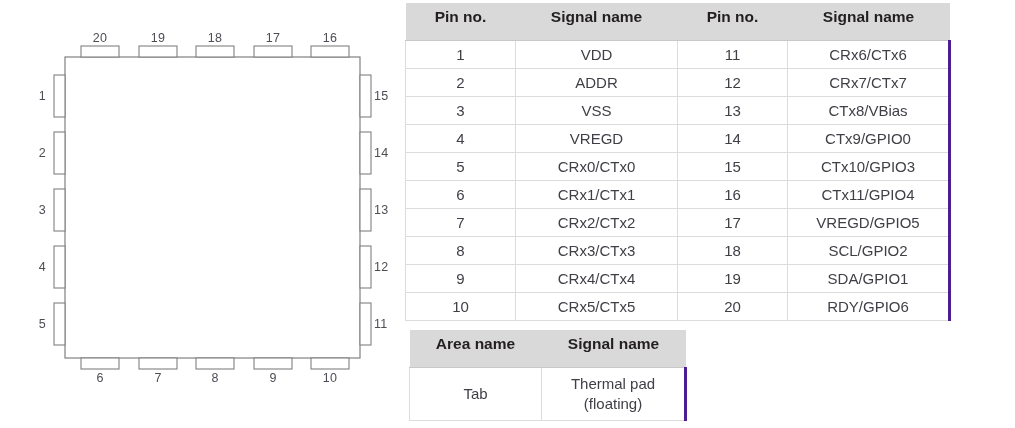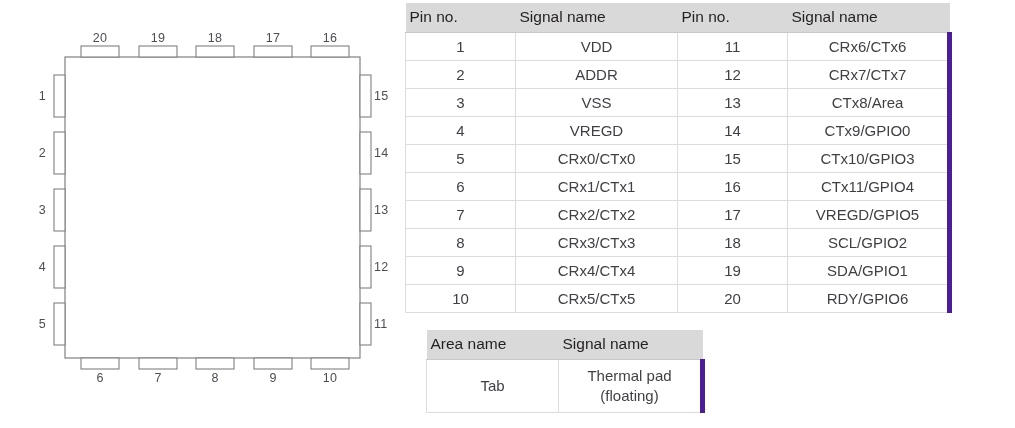--- a/index.html
+++ b/index.html
@@ -59,48 +59,48 @@
     table-layout: fixed;
     font-size: 15px;
     color: #3f3f46;
   }
   #pin-table {
     left: 405px;
     top: 3px;
     width: 545px;
   }
   #area-table {
-    left: 426px;
+    left: 409px;
     top: 330px;
     width: 276px;
   }
   .data-table th {
     background: #d9d9d9;
-    font-weight: normal;
+    font-weight: bold;
     font-size: 15.5px;
     color: #231f20;
-    text-align: left;
-    padding: 5px 4px 6px 4px;
+    text-align: center;
+    padding: 5px 4px 14px 4px;
     border: none;
     border-bottom: 1px solid #c8c8c8;
   }
   .data-table td {
     text-align: center;
     padding: 3px 4px;
     border: 1px solid #dcdcdc;
     border-top: none;
     background: #ffffff;
     height: 21px;
     color: #3f3f46;
   }
   .data-table tr td:first-child {
     border-left: 1px solid #dcdcdc;
   }
   .data-table tr td:last-child {
-    border-right: 5px solid #4c1d95;
+    border-right: 3px solid #4c1d95;
   }
   #pin-table col.c-pin { width: 110px; }
   #pin-table col.c-sig { width: 162px; }
   #area-table col.a-area { width: 132px; }
   #area-table col.a-sig  { width: 144px; }
 
   #area-table td.tall {
     height: 44px;
     line-height: 1.35;
     vertical-align: middle;
@@ -199,21 +199,21 @@
       <tr>
         <td>2</td>
         <td>ADDR</td>
         <td>12</td>
         <td>CRx7/CTx7</td>
       </tr>
       <tr>
         <td>3</td>
         <td>VSS</td>
         <td>13</td>
-        <td>CTx8/Area</td>
+        <td>CTx8/VBias</td>
       </tr>
       <tr>
         <td>4</td>
         <td>VREGD</td>
         <td>14</td>
         <td>CTx9/GPIO0</td>
       </tr>
       <tr>
         <td>5</td>
         <td>CRx0/CTx0</td>

